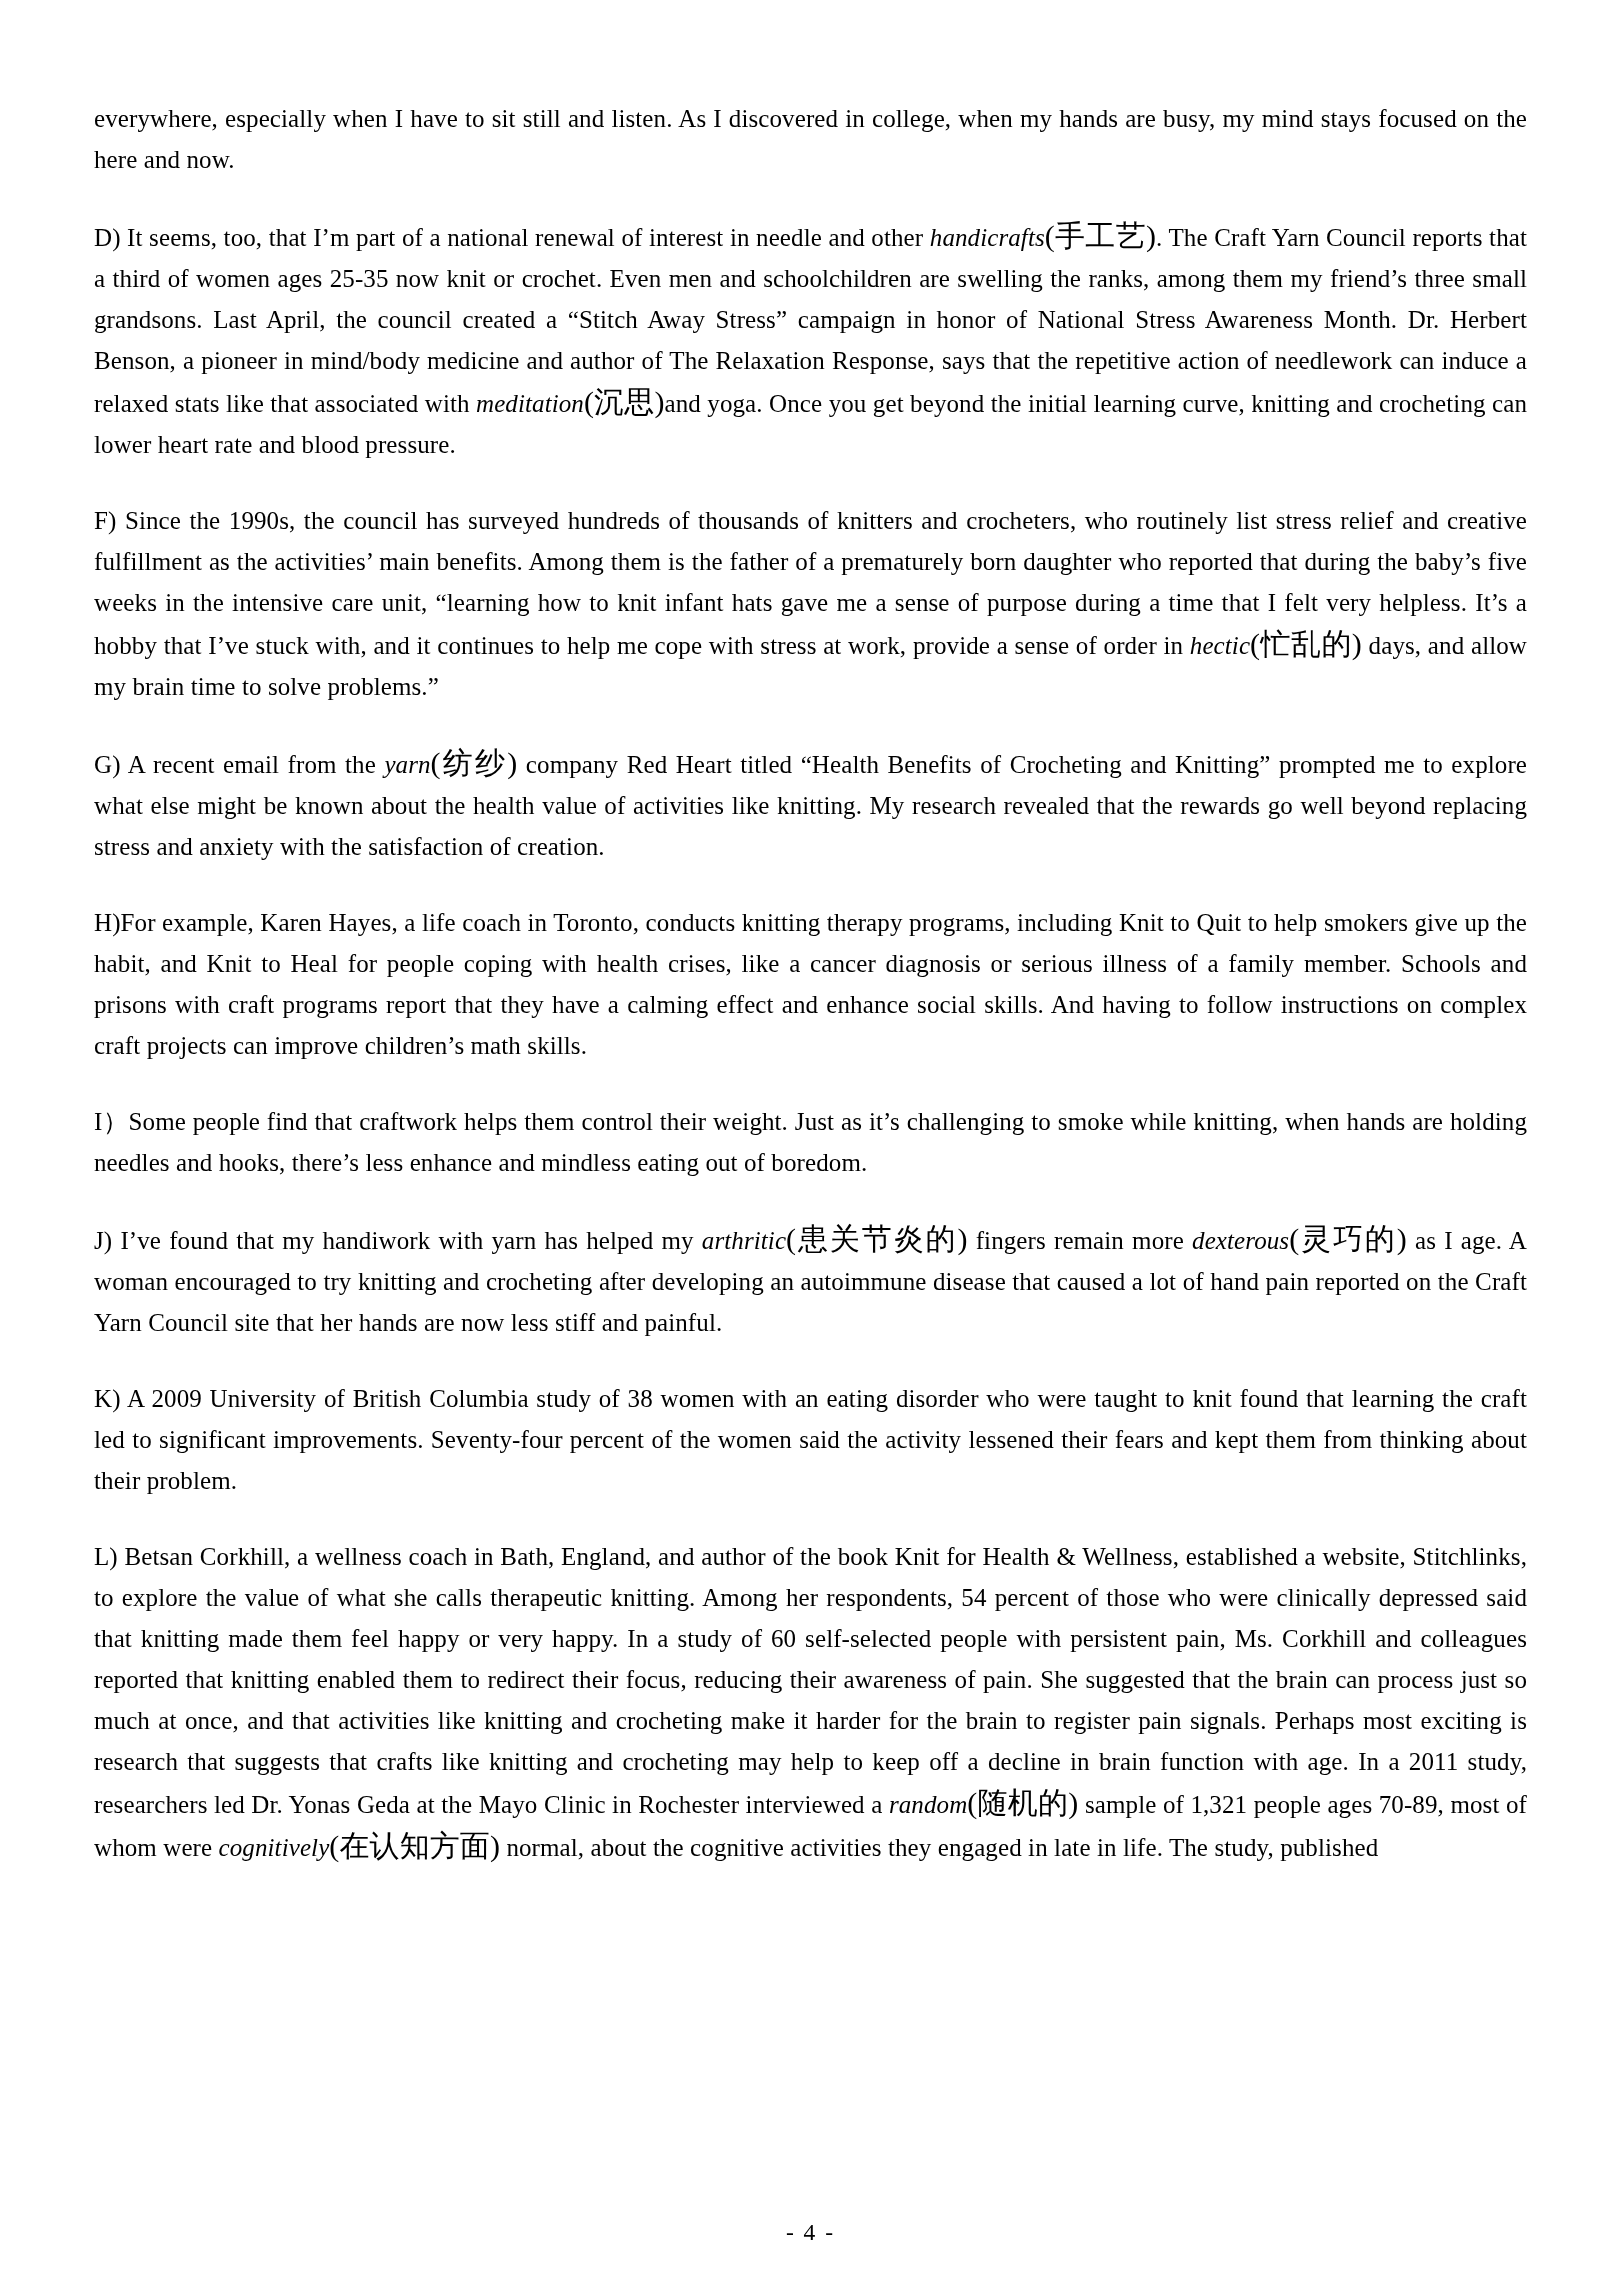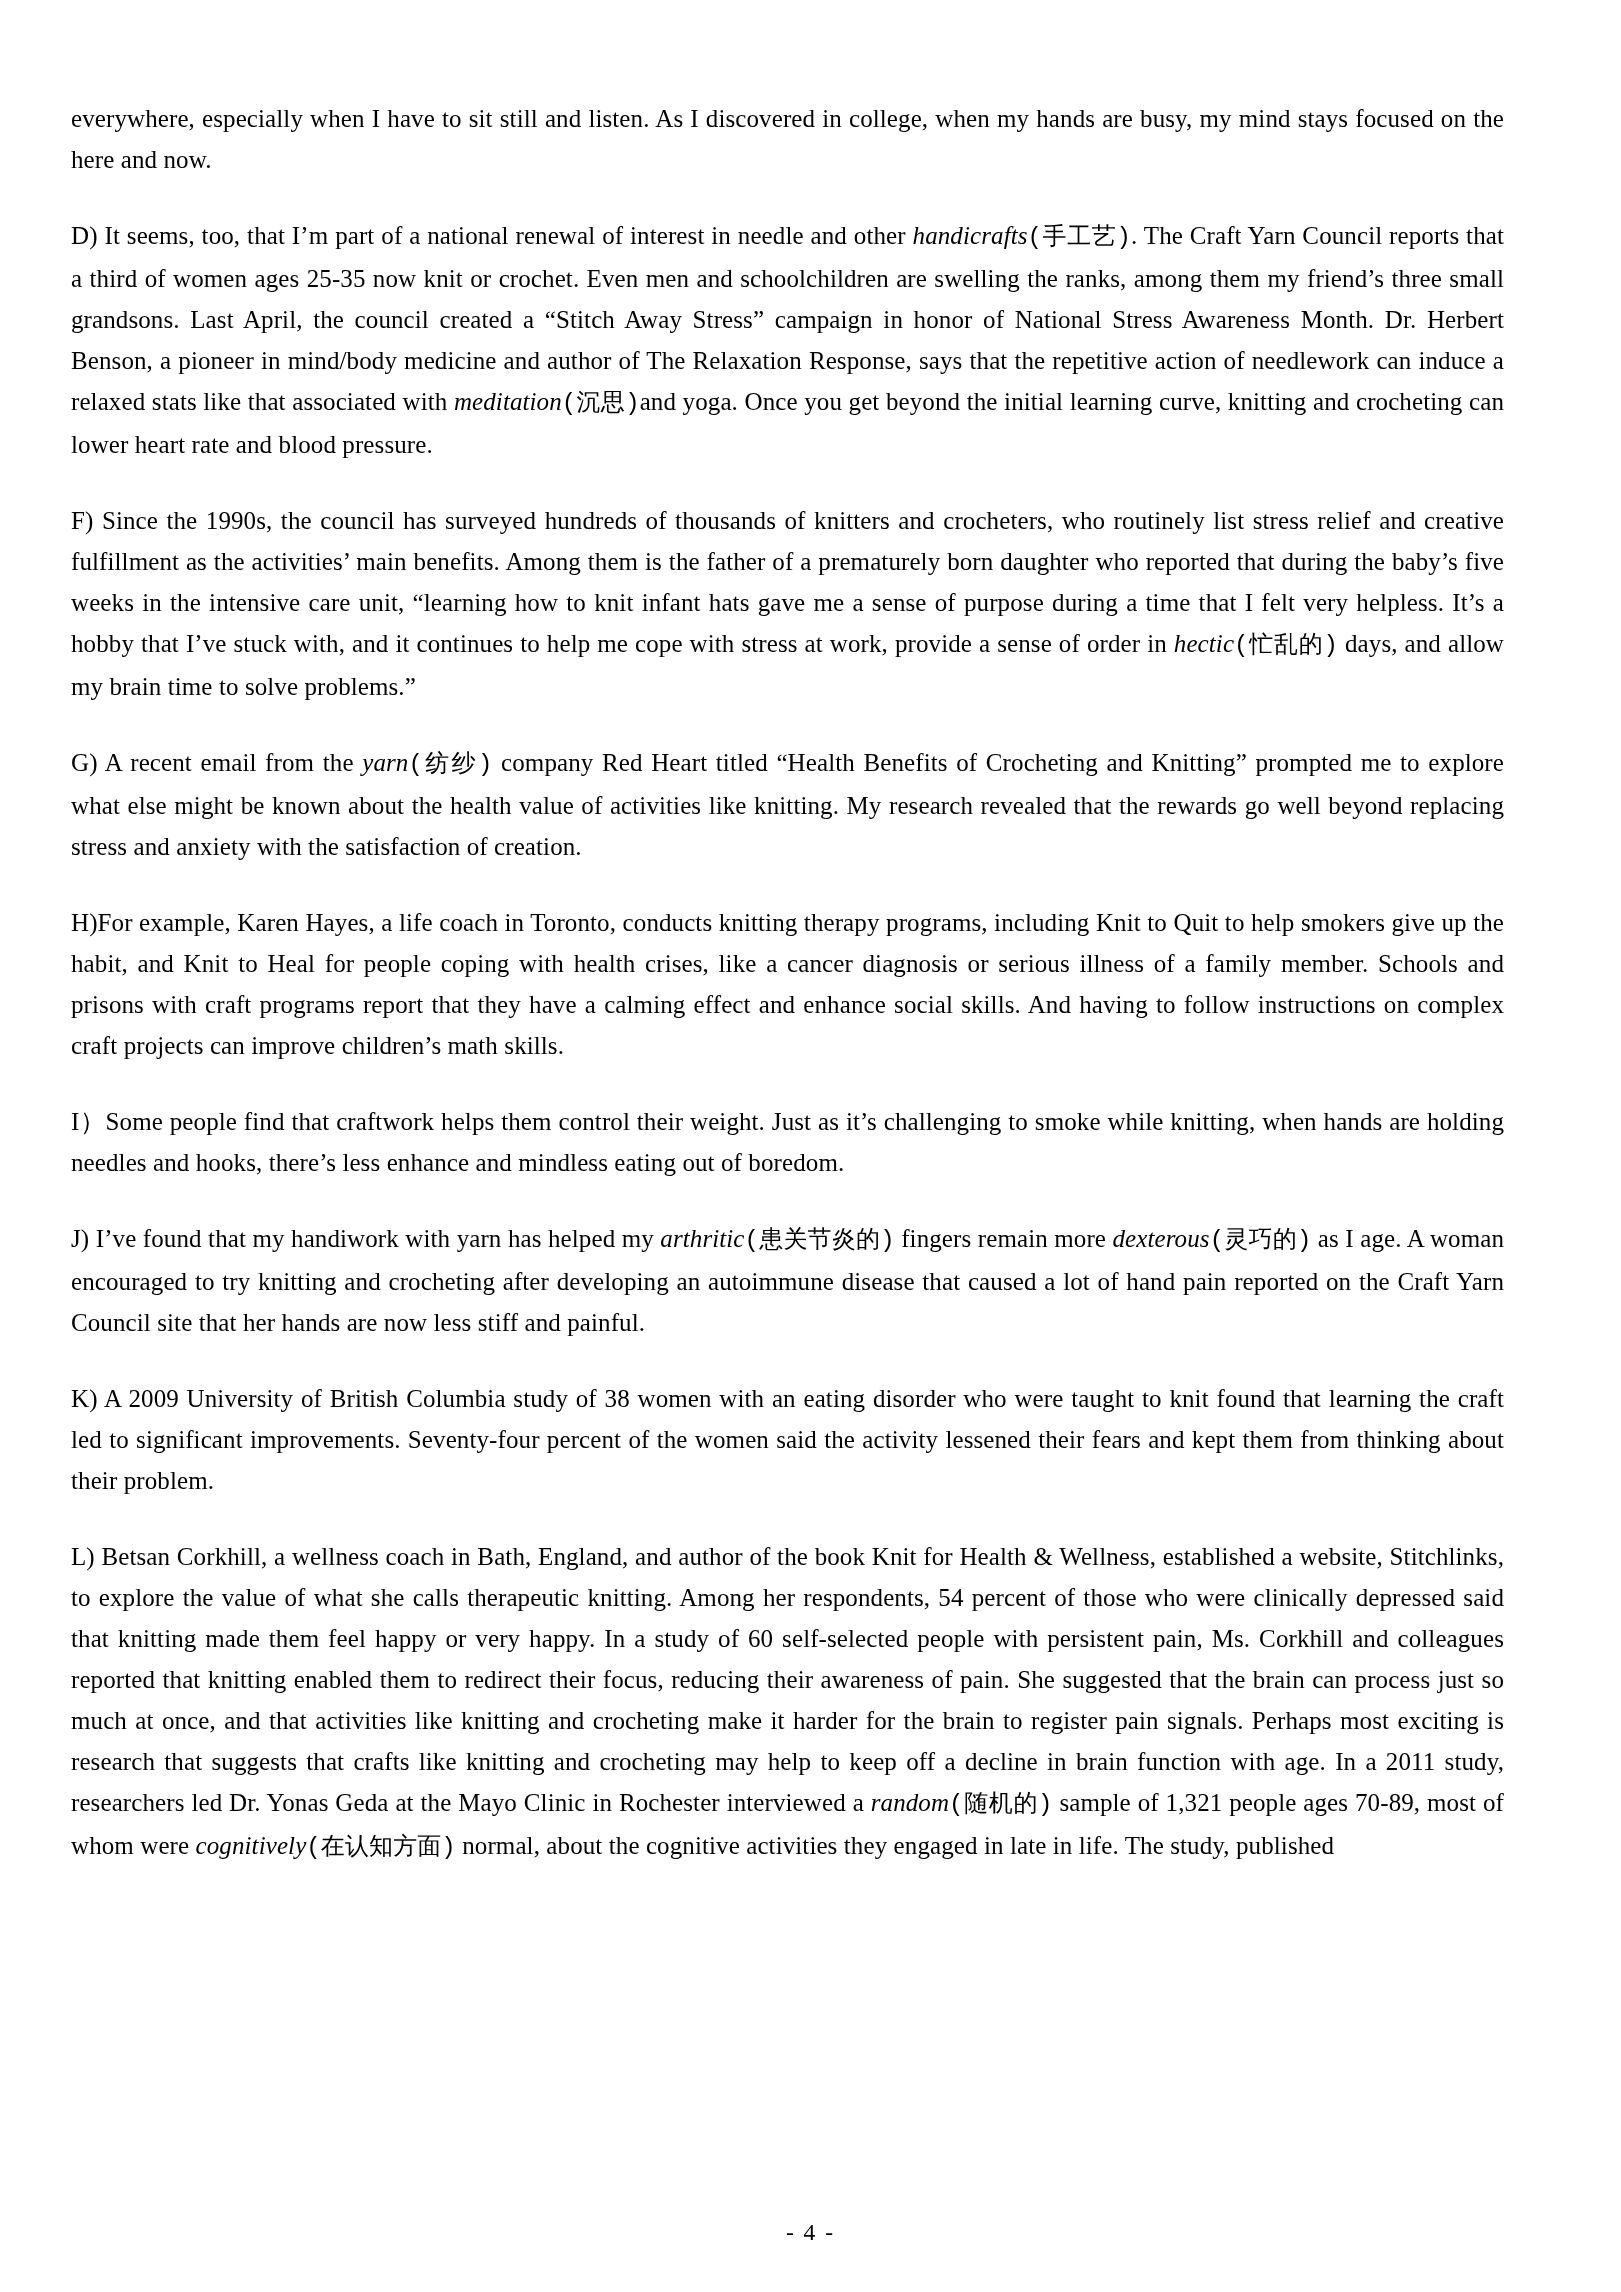--- a/index.html
+++ b/index.html
@@ -10,44 +10,44 @@
   body {
     width: 1621px;
     height: 2293px;
     font-family: "Liberation Serif", serif;
     color: #000000;
   }
   .page {
     box-sizing: border-box;
     width: 1621px;
     height: 2293px;
-    padding: 98px 94px 59px 71px;
+    padding: 98px 94px 59px 94px;
     position: relative;
   }
   .content {
     width: 1433px;
   }
   p.para {
     margin: 0 0 35px 0;
     font-size: 25px;
     line-height: 41px;
     text-align: justify;
     text-justify: inter-word;
     letter-spacing: 0.1px;
   }
   p.para:last-of-type {
     margin-bottom: 0;
   }
   .ital {
     font-style: italic;
   }
   .cn {
-    font-family: Liberation Mono, monospace;
+    font-family: Liberation Serif, serif;
     font-style: normal;
-    font-size: 24px;
+    font-size: 30px;
   }
   .footer {
     position: absolute;
     left: 0;
     right: 0;
     bottom: 47px;
     text-align: center;
     font-size: 23.5px;
     font-family: "Liberation Serif", serif;
     letter-spacing: 2px;

